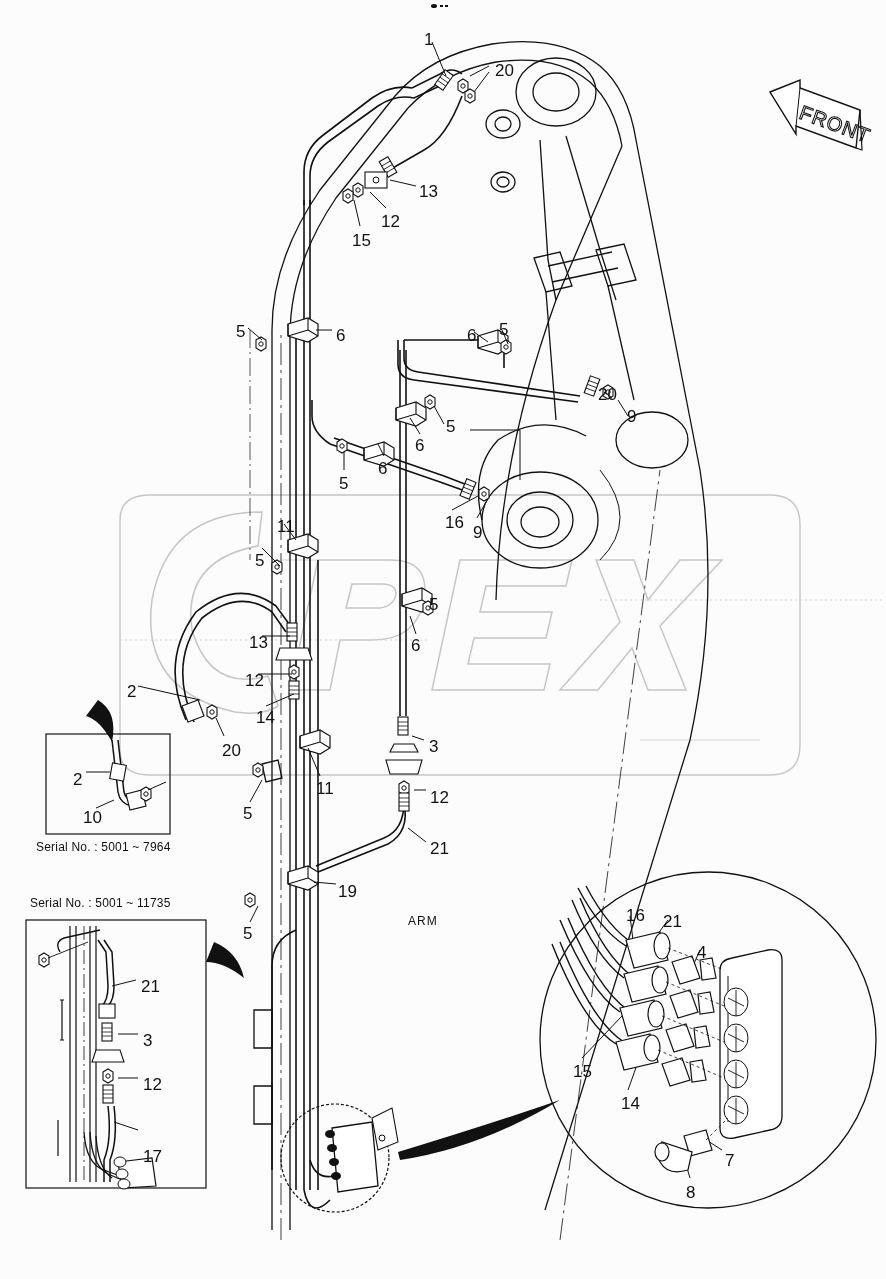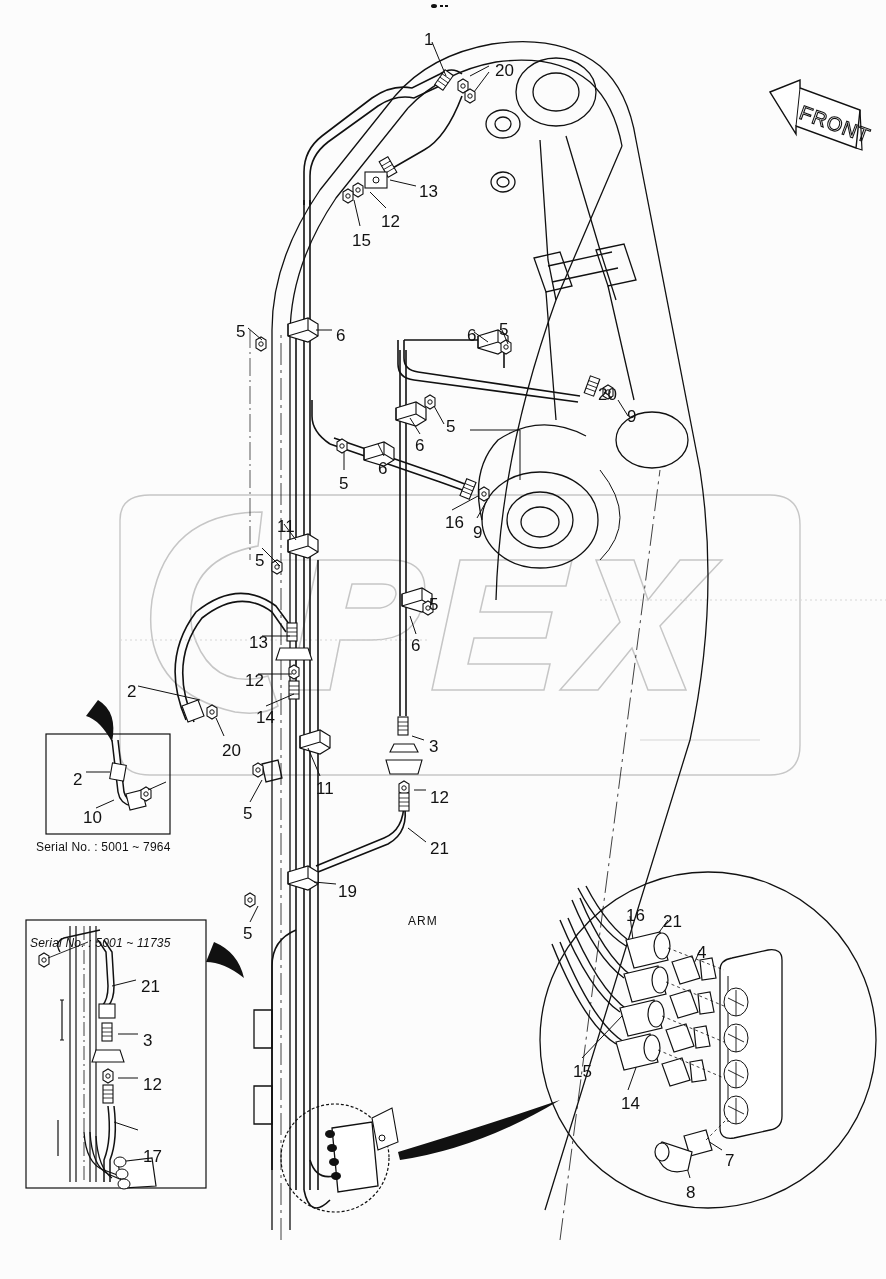--- a/index.html
+++ b/index.html
@@ -410,17 +410,17 @@
       <div class="lbl" style="left: 626px; top: 907px;">16</div>
       <div class="lbl" style="left: 663px; top: 913px;">21</div>
       <div class="lbl" style="left: 697px; top: 944px;">4</div>
       <div class="lbl" style="left: 573px; top: 1063px;">15</div>
       <div class="lbl" style="left: 621px; top: 1095px;">14</div>
       <div class="lbl" style="left: 725px; top: 1152px;">7</div>
       <div class="lbl" style="left: 686px; top: 1184px;">8</div>
     </div>
 
   <div class="serial" style="left:36px;top:840px;">Serial No. : 5001 ~ 7964</div>
-  <div class="serial" style="left:30px;top:936px;font-style:italic;">Serial No. : 5001 ~ 11735</div>
+  <div class="serial" style="left:30px;top:896px;">Serial No. : 5001 ~ 11735</div>
 
   <div class="armlbl" style="left:408px;top:914px;">ARM</div>
 
 </div>
 
 </body></html>

